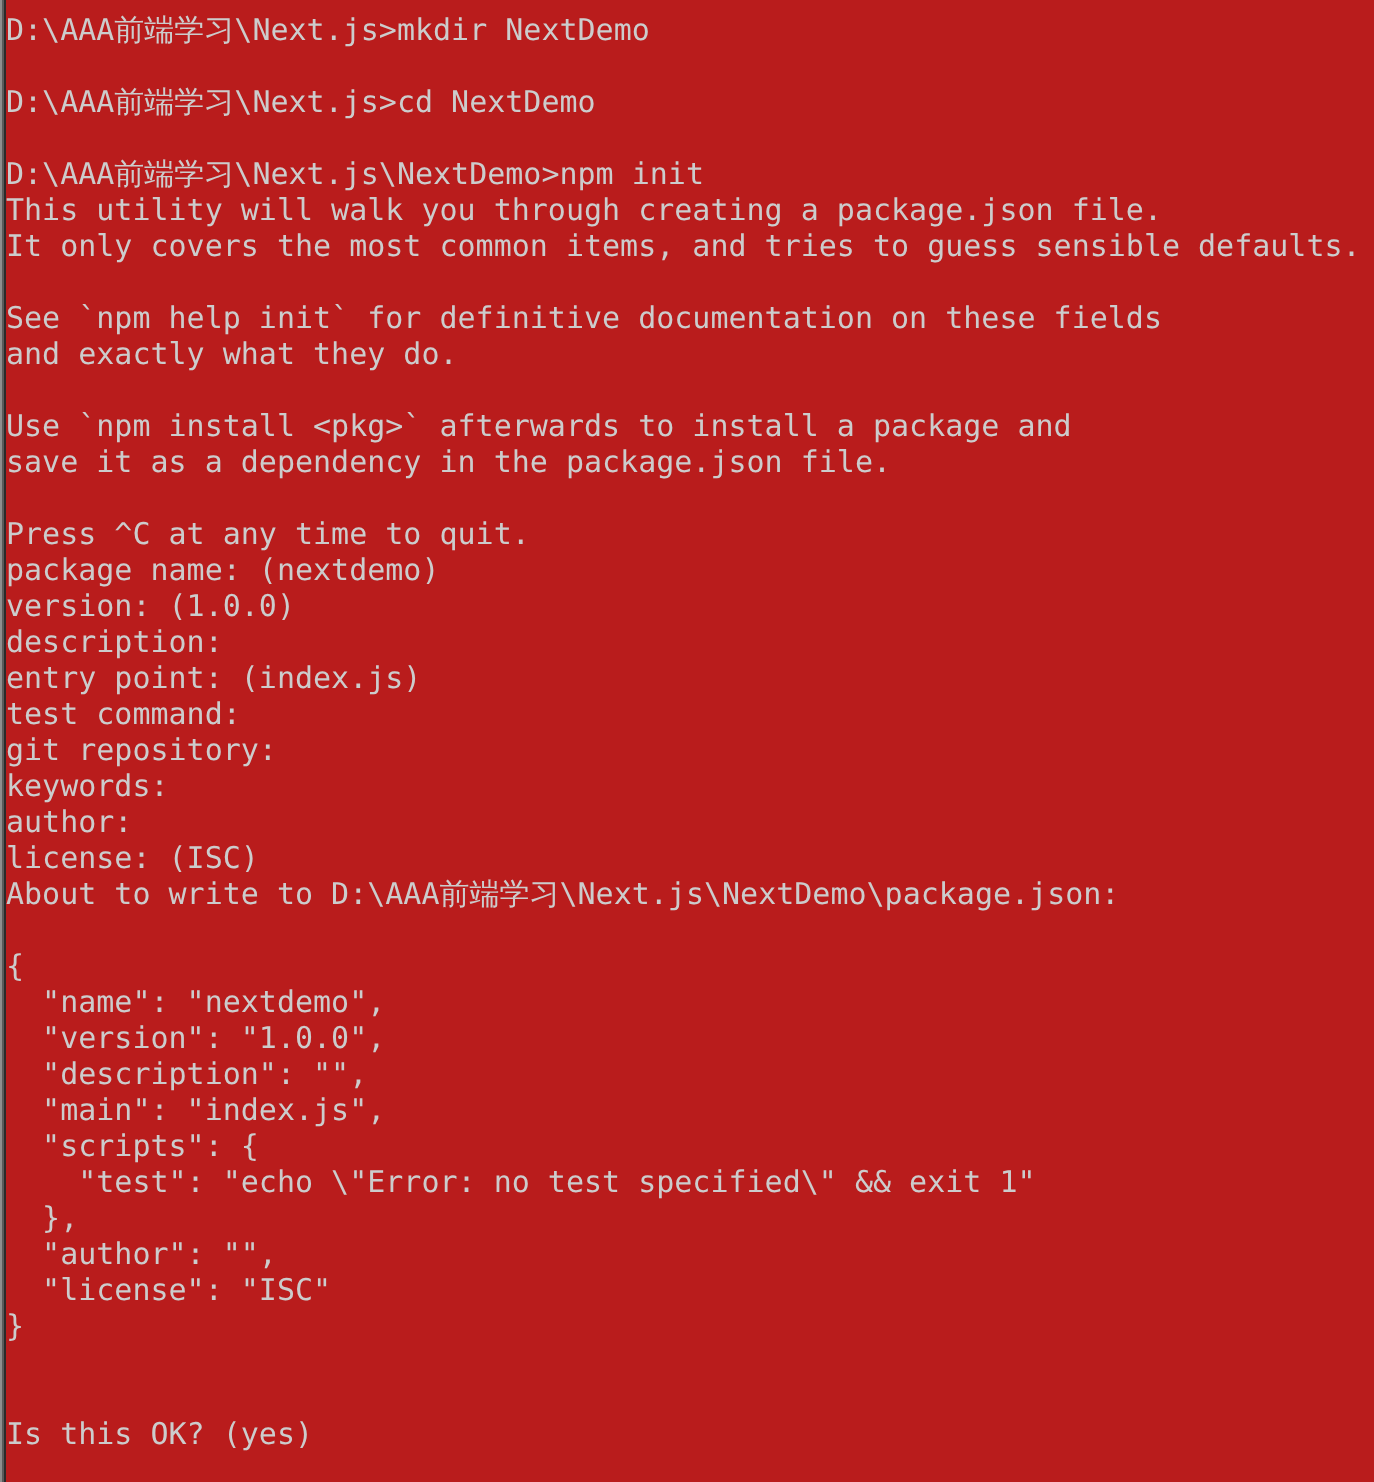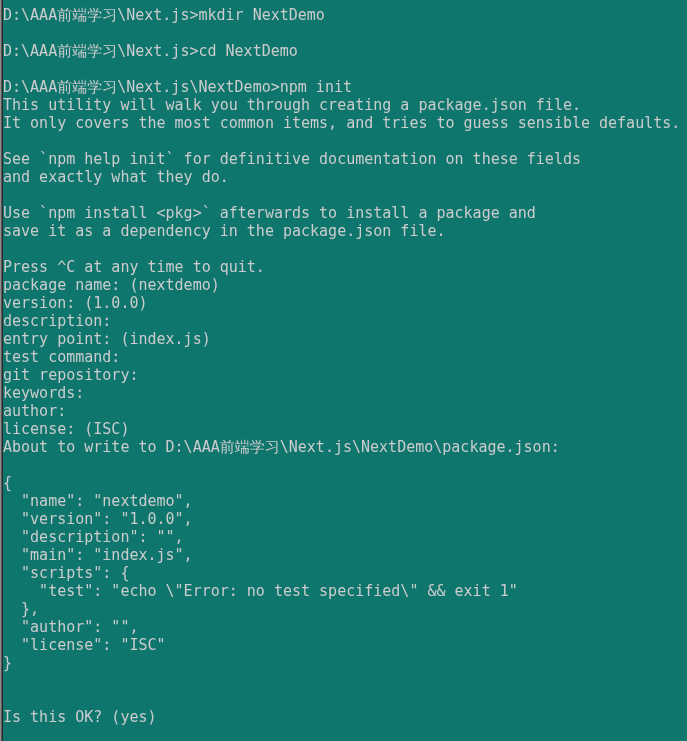--- a/index.html
+++ b/index.html
@@ -4,21 +4,21 @@
 <style>
   html, body {
     margin: 0;
     padding: 0;
     background: #0c0c0c;
   }
   #terminal-window {
     position: relative;
     width: 687px;
     height: 741px;
-    background: #0f766e;
+    background: #b91c1c;
     overflow: hidden;
     font-family: "DejaVu Sans Mono", "Liberation Mono", monospace;
   }
   #window-left-edge {
     position: absolute;
     left: 0;
     top: 0;
     width: 3px;
     height: 741px;
     background: linear-gradient(to right, #8e8e8e 0px, #8e8e8e 1px, #5a5a5a 1px, #5a5a5a 2px, #2a2a2a 2px, #2a2a2a 3px);

